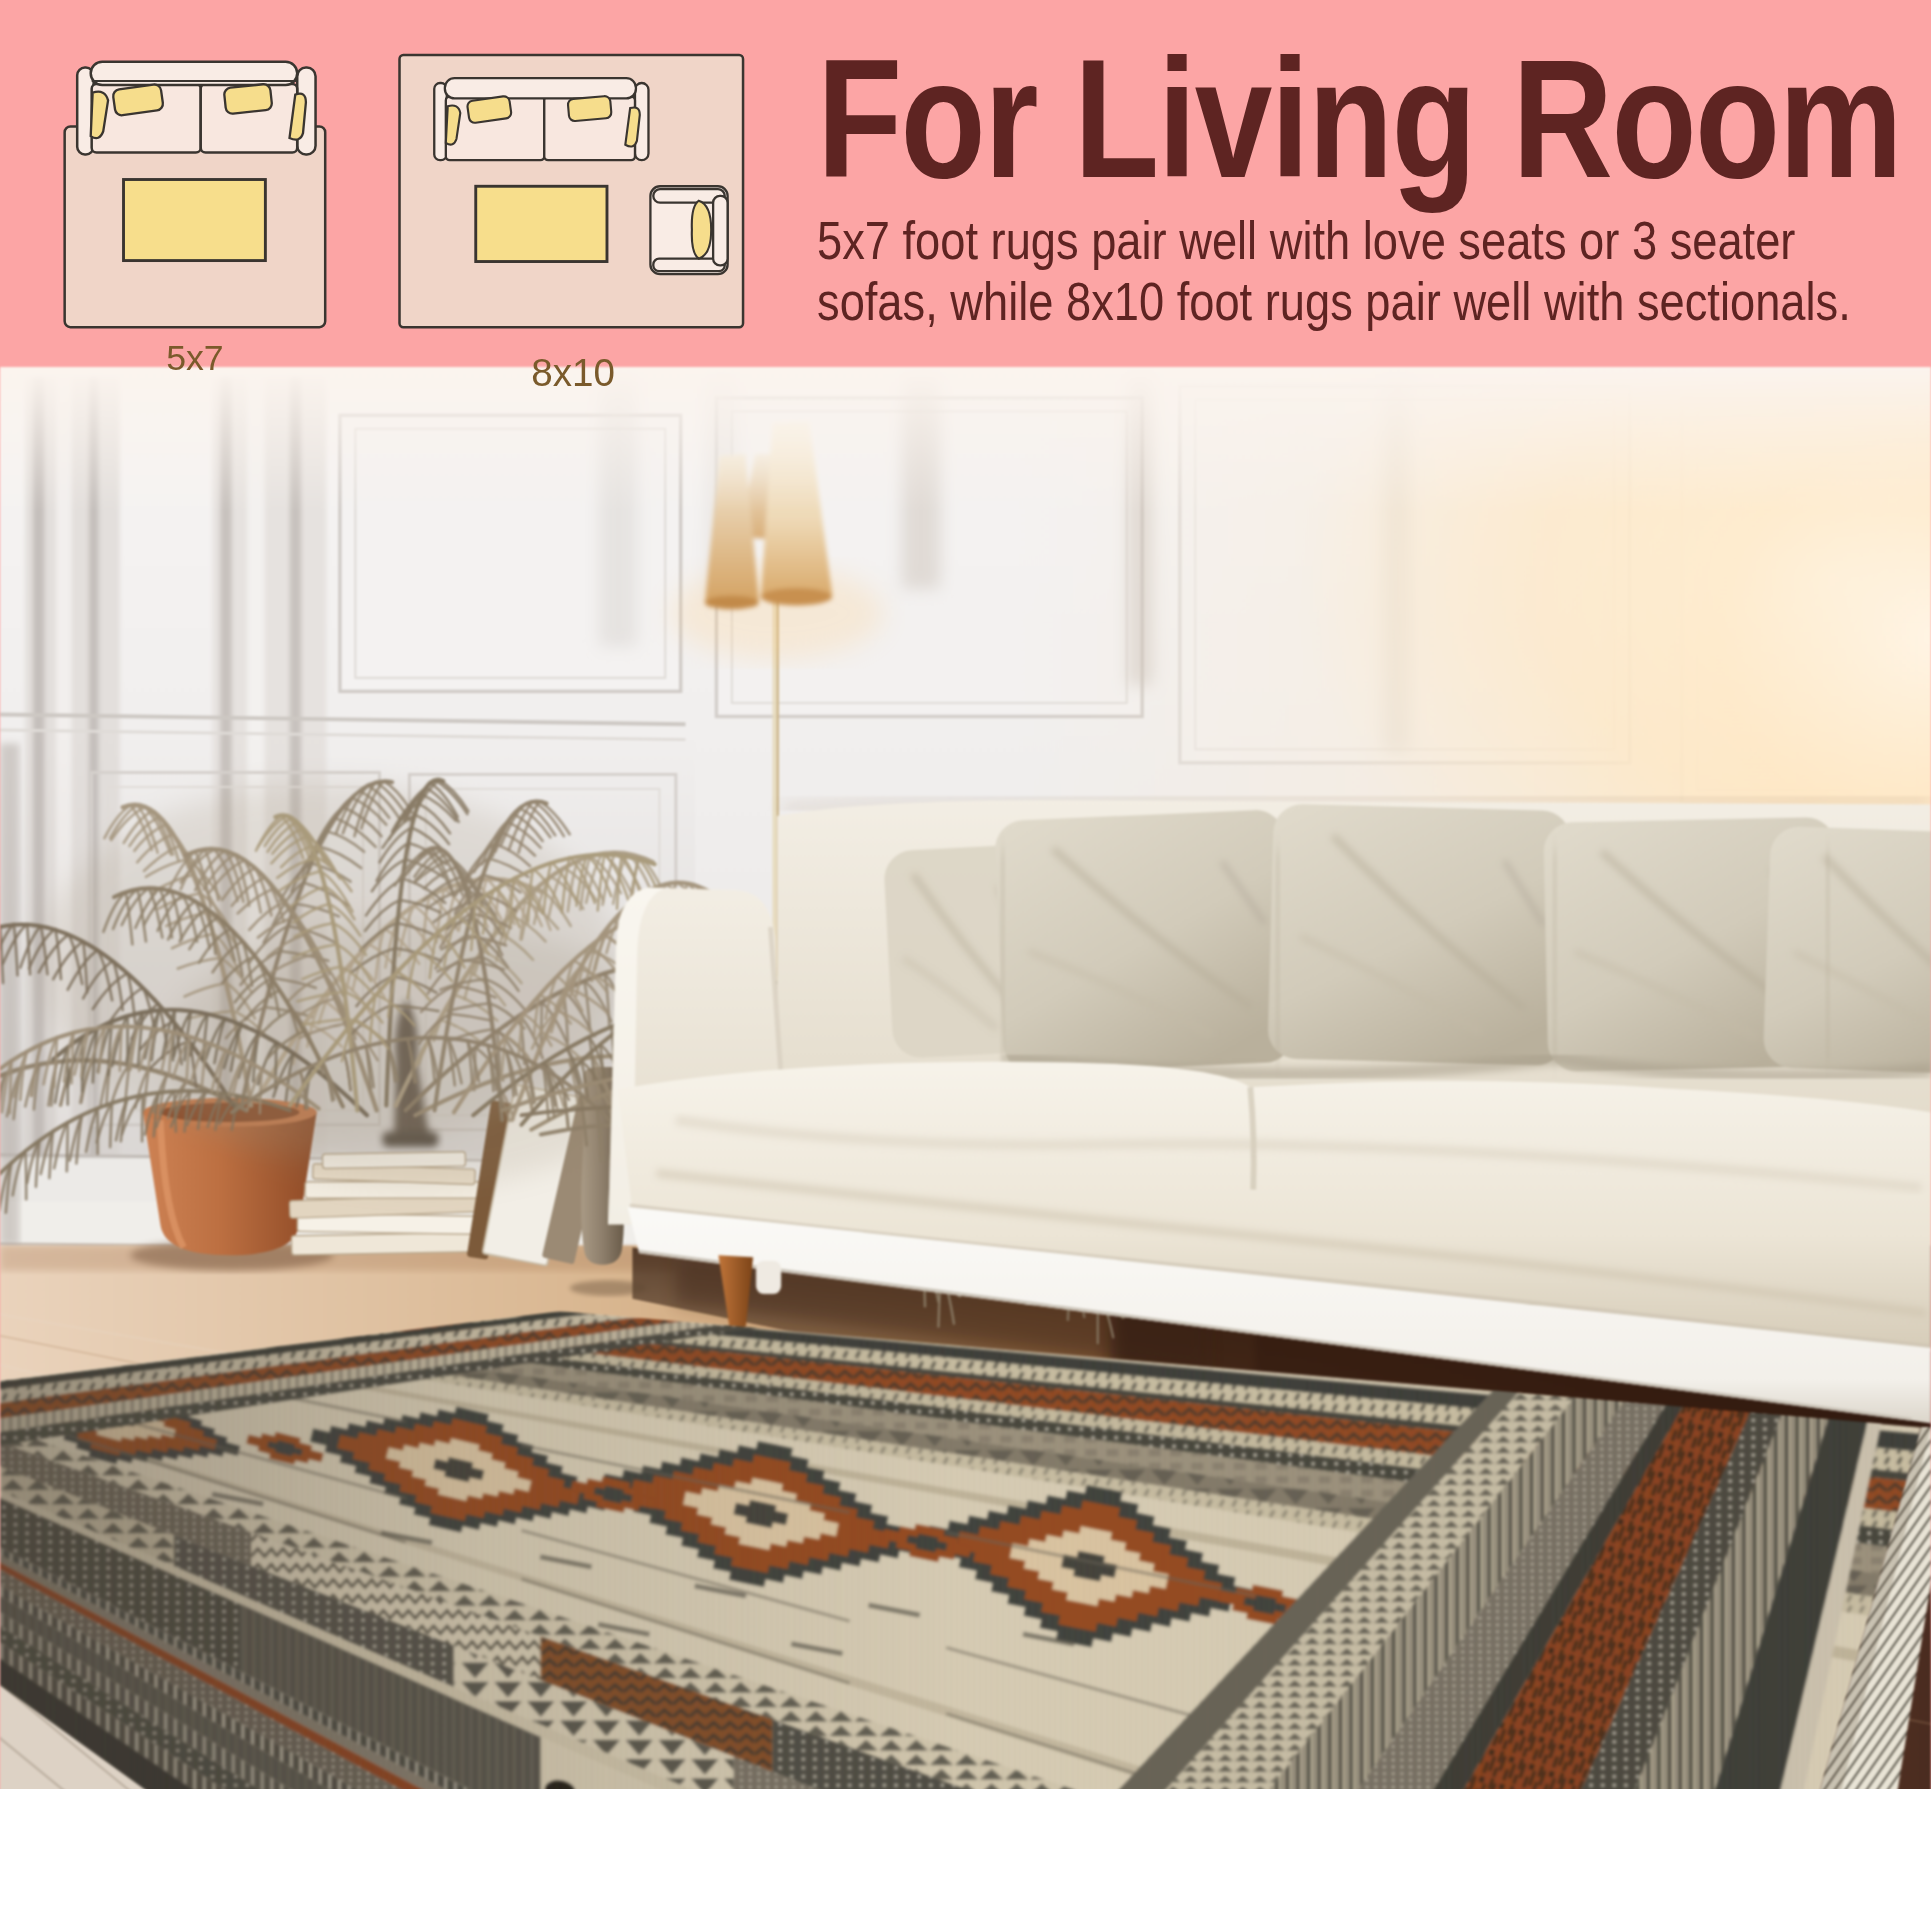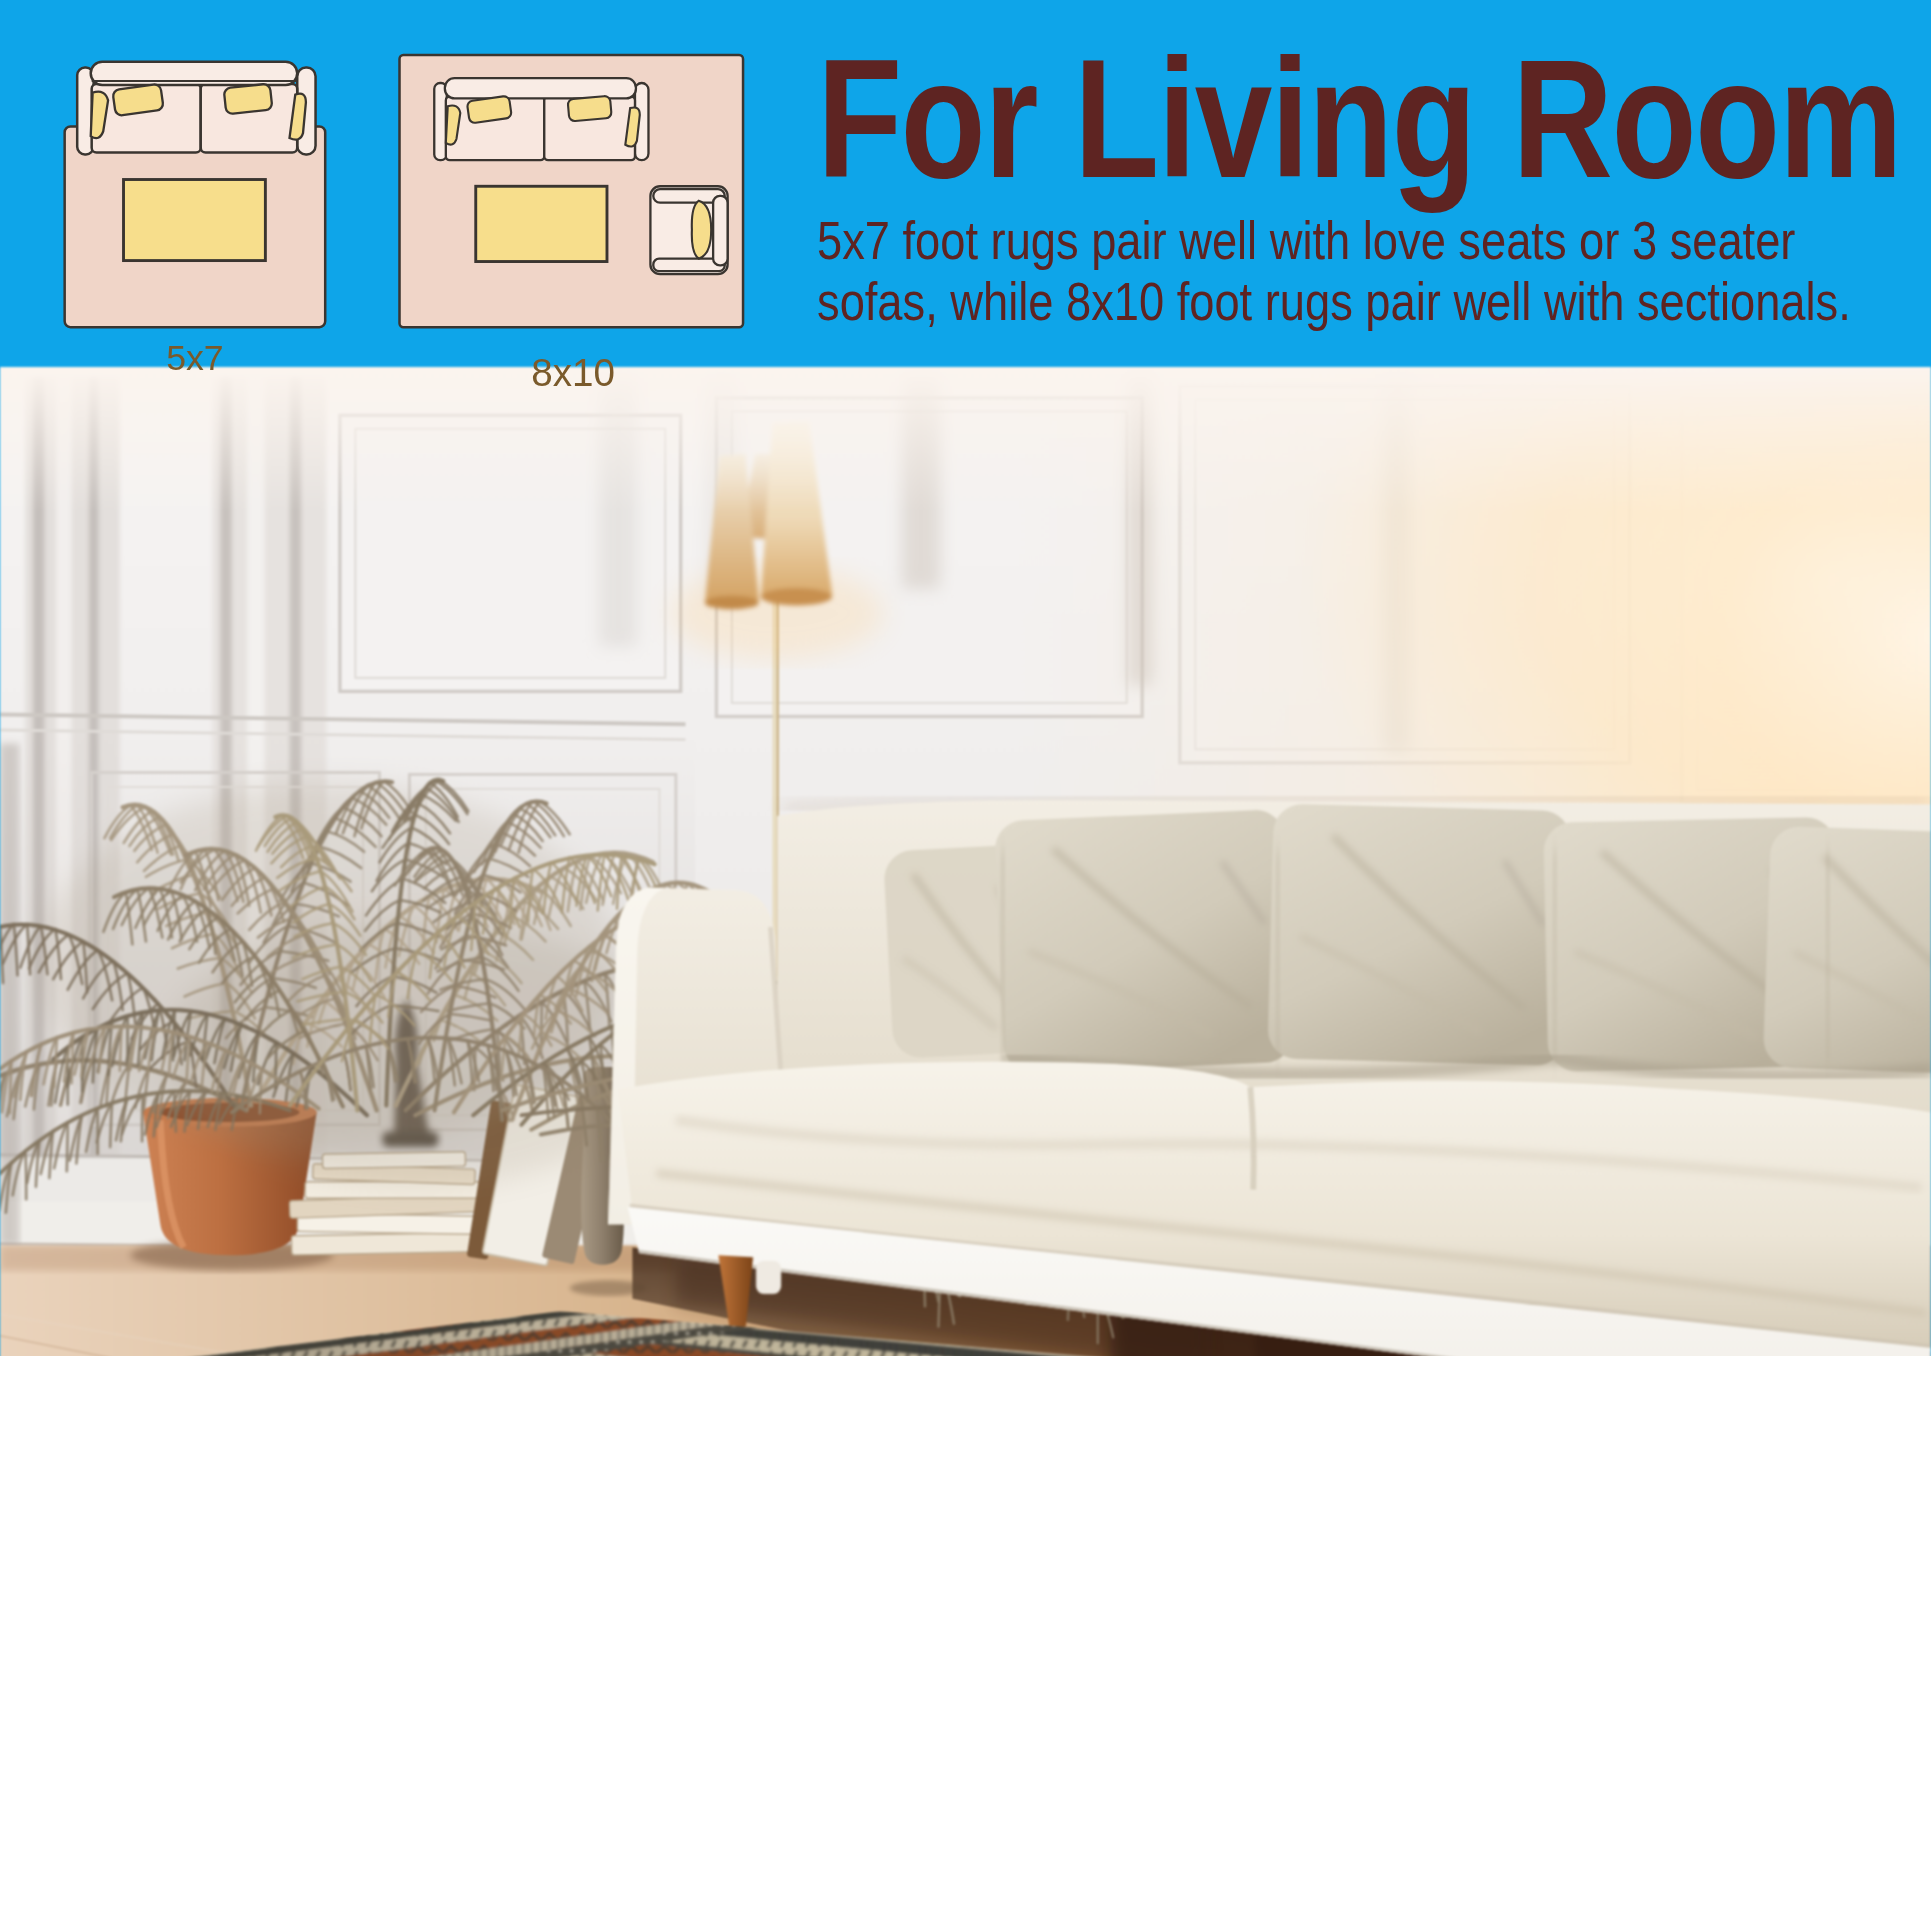--- a/index.html
+++ b/index.html
@@ -1,16 +1,16 @@
 <!DOCTYPE html>
 <html><head>
 <meta charset="utf-8">
 <style>
 html,body{margin:0;padding:0;}
-.page{position:relative;width:1931px;height:1356px;overflow:hidden;background:#0ea5e9;font-family:"Liberation Sans",sans-serif;}
+.page{position:relative;width:1931px;height:1789px;overflow:hidden;background:#fca5a5;font-family:"Liberation Sans",sans-serif;}
 .title{position:absolute;left:817px;top:35px;font-size:168px;line-height:1;font-weight:bold;color:#5e2422;letter-spacing:-1.9px;white-space:nowrap;transform:scaleX(0.83);transform-origin:0 0;}
 .para{position:absolute;left:817px;top:210px;font-size:54px;line-height:61px;color:#5e2422;white-space:nowrap;transform:scaleX(0.838);transform-origin:0 0;}
 .photo{position:absolute;left:0;top:367px;width:1931px;height:1564px;z-index:1;filter:blur(0.8px);}
 .hdr{position:absolute;left:0;top:0;width:772px;height:415px;z-index:5;}
 </style>
 </head>
 <body>
 <div class="page">
 
 <div class="title">For Living Room</div>

